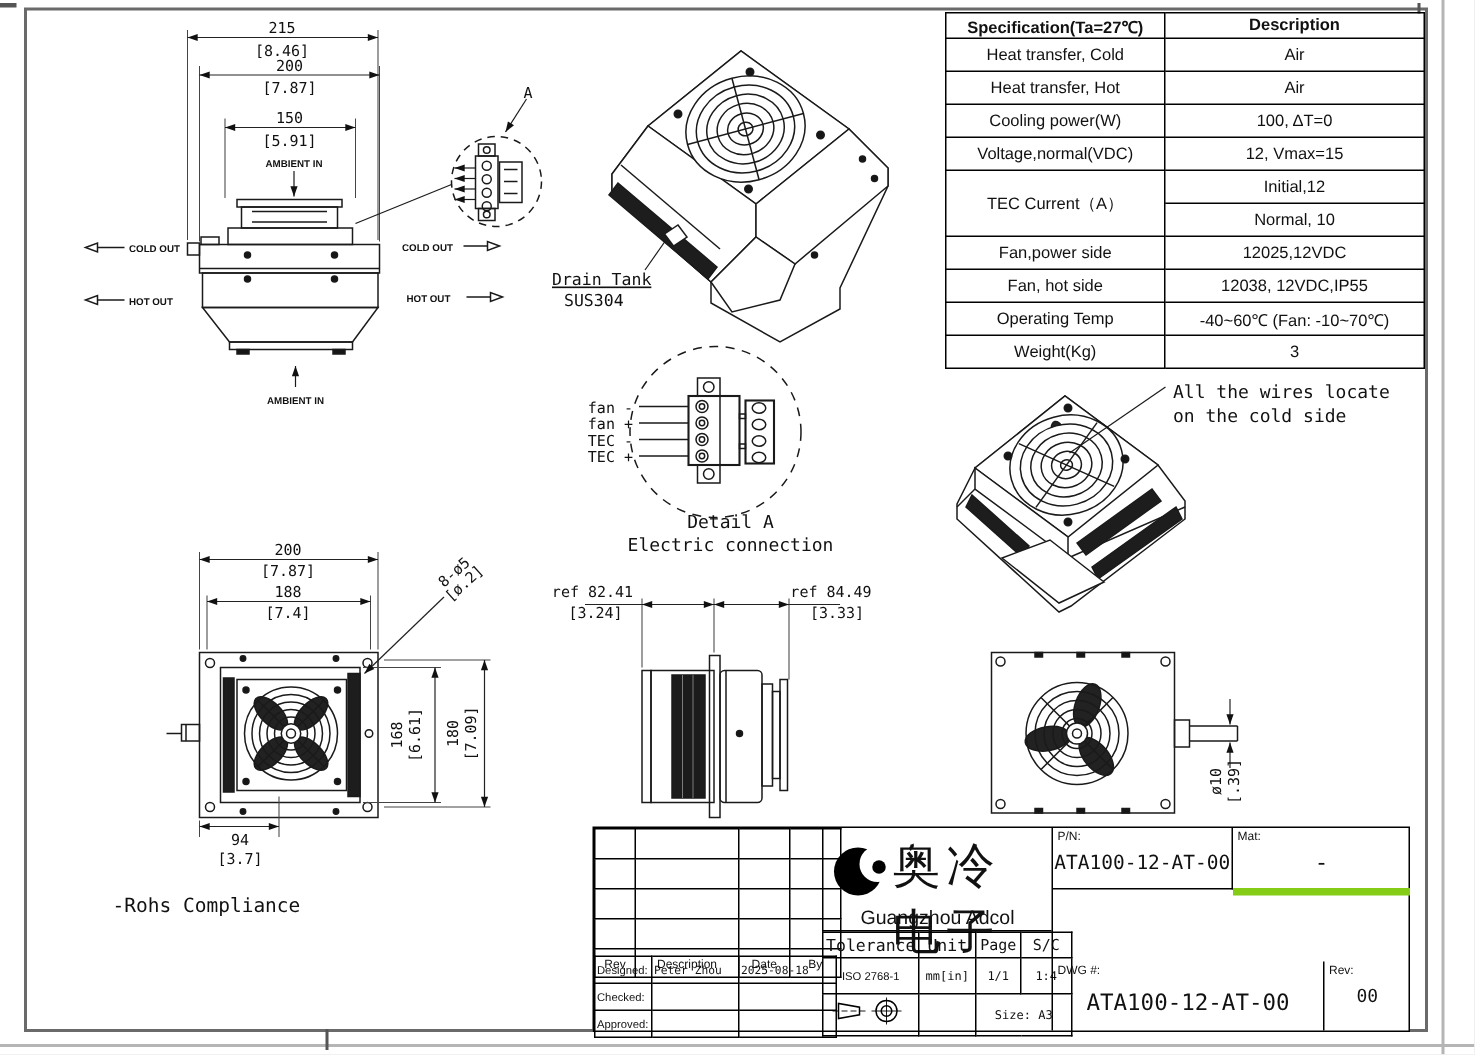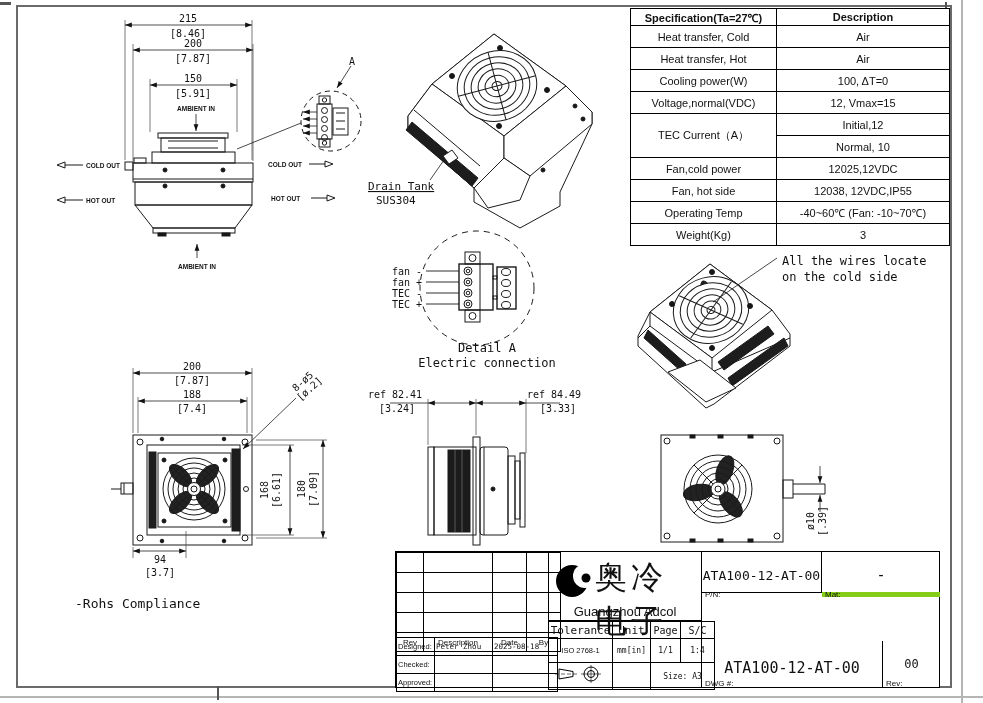--- a/index.html
+++ b/index.html
@@ -18,21 +18,21 @@
            height:21px;padding:0 2px;background:#fff;}
   #spec tr.hd td{font-weight:bold;height:16px;}
   
   #tb{position:absolute;left:395px;top:551px;width:543px;height:135px;border:1px solid #000;background:#fff;}
   #tb table{border-collapse:collapse;table-layout:fixed;}
   #tb td{border:1px solid #000;overflow:hidden;white-space:nowrap;}
   .revtop td{height:17px;font-size:7.5px;text-align:center;}
   .revtop tr.h td{height:16px;font-size:8px;}
   .revbot td{height:15px;font-size:7.5px;text-align:left;}
   .cellbox{position:absolute;box-sizing:border-box;border-left:1px solid #000;}
-  .lbl{position:absolute;left:3px;top:1px;font-size:8px;margin-top:37px;}
+  .lbl{position:absolute;left:3px;top:1px;font-size:8px;}
   .val{position:absolute;width:100%;text-align:center;font-family:"DejaVu Sans Mono",monospace;}
   .tolgrid td{text-align:center;}
   .mono{font-family:"DejaVu Sans Mono",monospace;}
   .logoCN{position:absolute;left:46px;top:4px;font-size:32px;font-family:"DejaVu Serif",serif;letter-spacing:4px;}
   .company{position:absolute;left:0;bottom:1px;width:100%;text-align:center;font-size:13px;}
   svg text{fill:#111;}
   .dimt{font:10px "DejaVu Sans Mono",monospace;}
   .mono10{font:10px "DejaVu Sans Mono",monospace;}
   .mono11{font:11px "DejaVu Sans Mono",monospace;}
   .mono12{font:12px "DejaVu Sans Mono",monospace;}
@@ -433,21 +433,21 @@
           <td>12, Vmax=15</td>
         </tr>
     <tr>
           <td rowspan="2">TEC Current（A）</td>
           <td>Initial,12</td>
         </tr>
     <tr>
           <td>Normal, 10</td>
         </tr>
     <tr>
-          <td>Fan,cold power</td>
+          <td>Fan,power side</td>
           <td>12025,12VDC</td>
         </tr>
     <tr>
           <td>Fan, hot side</td>
           <td>12038, 12VDC,IP55</td>
         </tr>
     <tr>
           <td>Operating Temp</td>
           <td>-40~60℃ (Fan: -10~70℃)</td>
         </tr>

